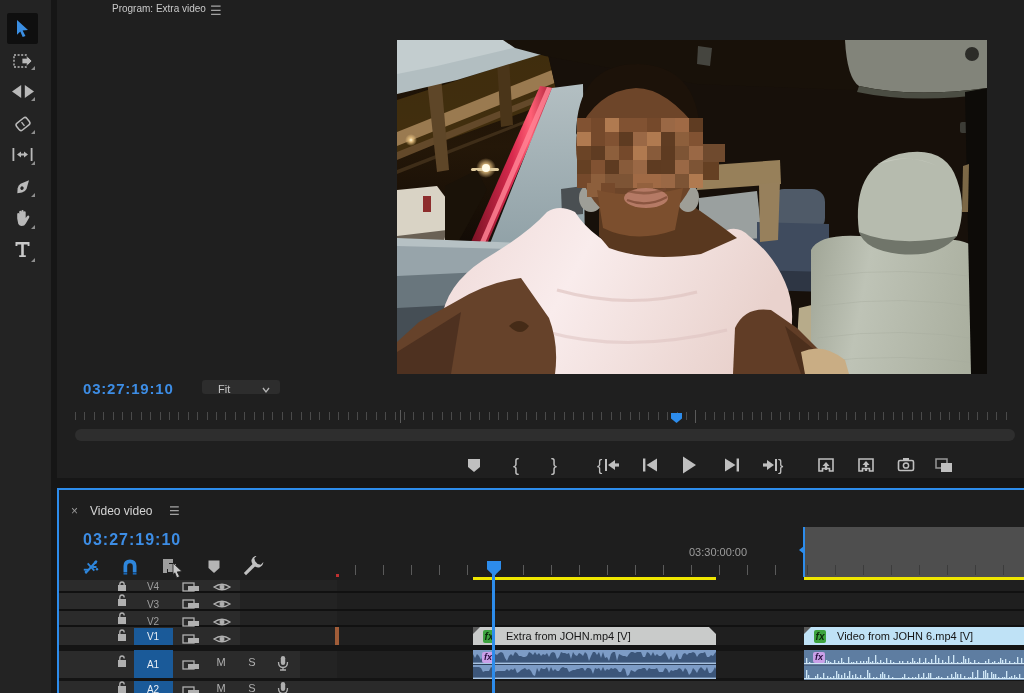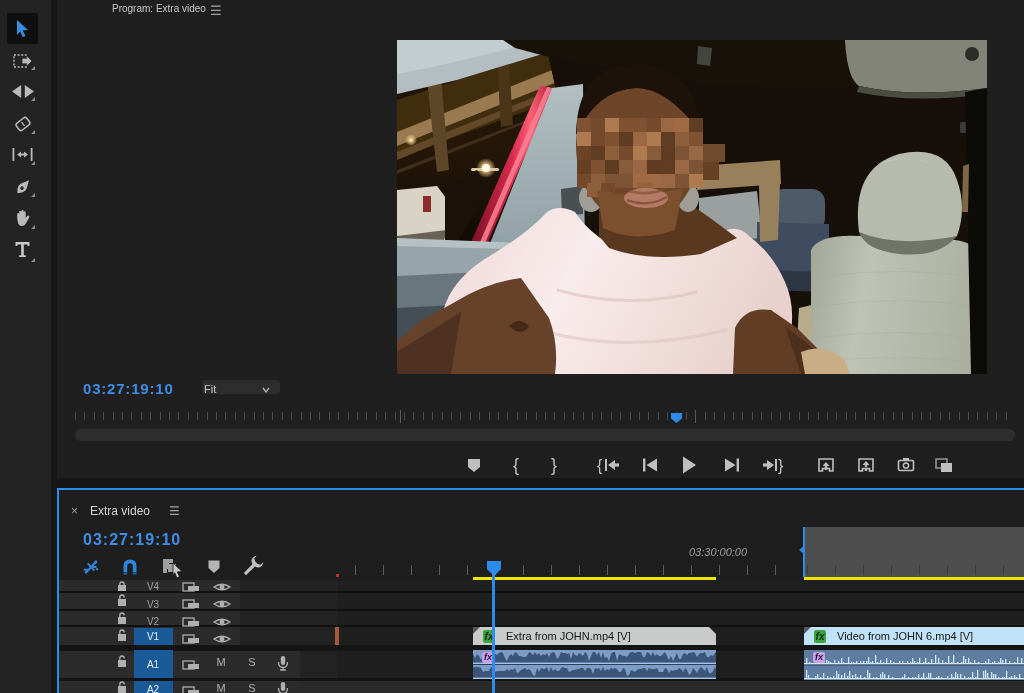--- a/index.html
+++ b/index.html
@@ -14,21 +14,21 @@
     align-items:center; justify-content:center; }
   .tool.sel { background:#0f0f0f; border-radius:2px; }
   .fly { position:absolute; width:0; height:0; border-left:4px solid transparent;
     border-bottom:4px solid #8e8e8e; }
   
   #program { left:57px; top:0; width:967px; height:478px; background:#1f1f1f; }
   #progTitle { left:18px; top:3px; font-size:10px; color:#c9c9c9;margin-left:37px; }
   #progMenu { left:153px; top:3px; color:#a2a2a2; font-size:13px; }
   #tc1 { left:26px; top:380px; font-size:15px; font-weight:bold; color:#3d8de5; letter-spacing:.8px;}
   #fitBox { left:145px; top:380px; width:78px; height:14px; background:#2d2d2d; border-radius:3px;
-    color:#c8c8c8; font-size:11px; line-height:19px; padding-left:2px; }
+    color:#c8c8c8; font-size:11px; line-height:19px; padding-left:16px; }
   #fitChev { left:205px; top:386px; width:8px; height:8px; }
   
   #pruler { left:18px; top:412px; width:940px; height:8px;
     background:repeating-linear-gradient(90deg,#4a4a4a 0 1px,transparent 1px 9.4px); }
   #pmark { left:614px; top:413px; width:11px; height:10px; background:#2d8ceb;
     clip-path:polygon(0 0,100% 0,100% 55%,50% 100%,0 55%); }
   #pscroll { left:18px; top:429px; width:940px; height:12px; background:#2e2e2e; border-radius:6px; }
   
   #tlsep { left:57px; top:478px; width:967px; height:10px; background:#161616; }
   #timeline { left:57px; top:488px; width:967px; height:205px; background:#1e1e1e;
@@ -353,21 +353,21 @@
         <g transform="translate(887,13)">
           <rect x="-8" y="-6" width="11" height="9" fill="none" stroke="#989898" stroke-width="1.5"></rect>
           <rect x="-3" y="-2" width="11" height="9" fill="#bfbfbf"></rect>
         </g>
       </svg>
     </div>
   </div>
   <div id="tlsep" class="abs"></div>
   <div id="timeline" class="abs">
     <div class="abs" style="left:12px;top:14px;color:#9a9a9a;font-size:12px;">×</div>
-    <div class="abs" style="left:31px;top:14px;color:#d4d4d4;font-size:12px;">Extra video</div>
+    <div class="abs" style="left:31px;top:14px;color:#d4d4d4;font-size:12px;">Video video</div>
     <div class="abs" style="left:110px;top:14px;color:#a2a2a2;font-size:12px;">☰</div>
     <div id="tc2" class="abs">03:27:19:10</div>
 
     <svg class="abs" style="left:18px;top:66px;" width="250" height="22" viewBox="0 0 250 22">
       <g transform="translate(14,11)" stroke="#2e86dc" fill="#2e86dc">
         <rect x="-8.5" y="-1" width="17" height="2.2" transform="rotate(-48)" stroke="none"></rect>
         <rect x="-5" y="-0.9" width="10" height="1.8" transform="rotate(48)" stroke="none"></rect>
         <rect x="-1" y="-5.5" width="2" height="4" transform="rotate(90)" stroke="none"></rect>
         <circle cx="4.5" cy="-4.5" r="1.4" stroke="none"></circle>
         <circle cx="-5" cy="4.8" r="1.2" stroke="none"></circle>
@@ -387,21 +387,21 @@
       <path d="M131.5 4.5 L142.5 4.5 L142.5 12 L137 17 L131.5 12 Z" fill="#b5b5b5"></path>
       <g transform="translate(175,11) rotate(45)" fill="#c0c0c0">
         <path d="M-1.8 -4 L1.8 -4 L1.5 10 L-1.5 10 Z"></path>
         <path d="M-4.6 -11.5 L-4.6 -7.8 L-1.8 -6.2 L1.8 -6.2 L4.6 -7.8 L4.6 -11.5 Q7.2 -8.2 5.4 -4.8 Q3.8 -2.2 0 -2.2 Q-3.8 -2.2 -5.4 -4.8 Q-7.2 -8.2 -4.6 -11.5 Z"></path>
       </g>
     </svg>
 
     <div class="abs" style="left:744px;top:37px;width:221px;height:50px;background:#4e4e4e;"></div>
     <div class="abs" style="left:744px;top:37px;width:2px;height:50px;background:#2d8ceb;"></div>
     <div class="abs" style="left:740px;top:56px;width:5px;height:8px;background:#2d8ceb;clip-path:polygon(100% 0,100% 100%,0 50%);"></div>
-    <div class="abs" style="left:630px;top:56px;font-size:11px;color:#9c9c9c;font-style:italic;">03:30:00:00</div>
+    <div class="abs" style="left:630px;top:56px;font-size:11px;color:#9c9c9c;">03:30:00:00</div>
     <div class="abs" style="left:296px;top:75px;width:448px;height:10px;background:repeating-linear-gradient(90deg,#5a5a5a 0 1px,transparent 1px 28px);"></div>
     <div class="abs" style="left:748px;top:75px;width:217px;height:10px;background:repeating-linear-gradient(90deg,#3c3c3c 0 1px,transparent 1px 28px);"></div>
     <div class="abs" style="left:277px;top:84px;width:3px;height:3px;background:#c03030;"></div>
 
     <div class="abs" style="left:414px;top:87px;width:243px;height:3px;background:#efe600;"></div>
     <div class="abs" style="left:745px;top:87px;width:220px;height:3px;background:#efe600;"></div>
 
     <div class="abs" style="left:0;top:90px;width:965px;height:113px;background:#1f1f1f;"></div>
     <div class="abs" style="left:0;top:101px;width:965px;height:2px;background:#111;"></div>
     <div class="abs" style="left:0;top:119px;width:965px;height:2px;background:#111;"></div>

